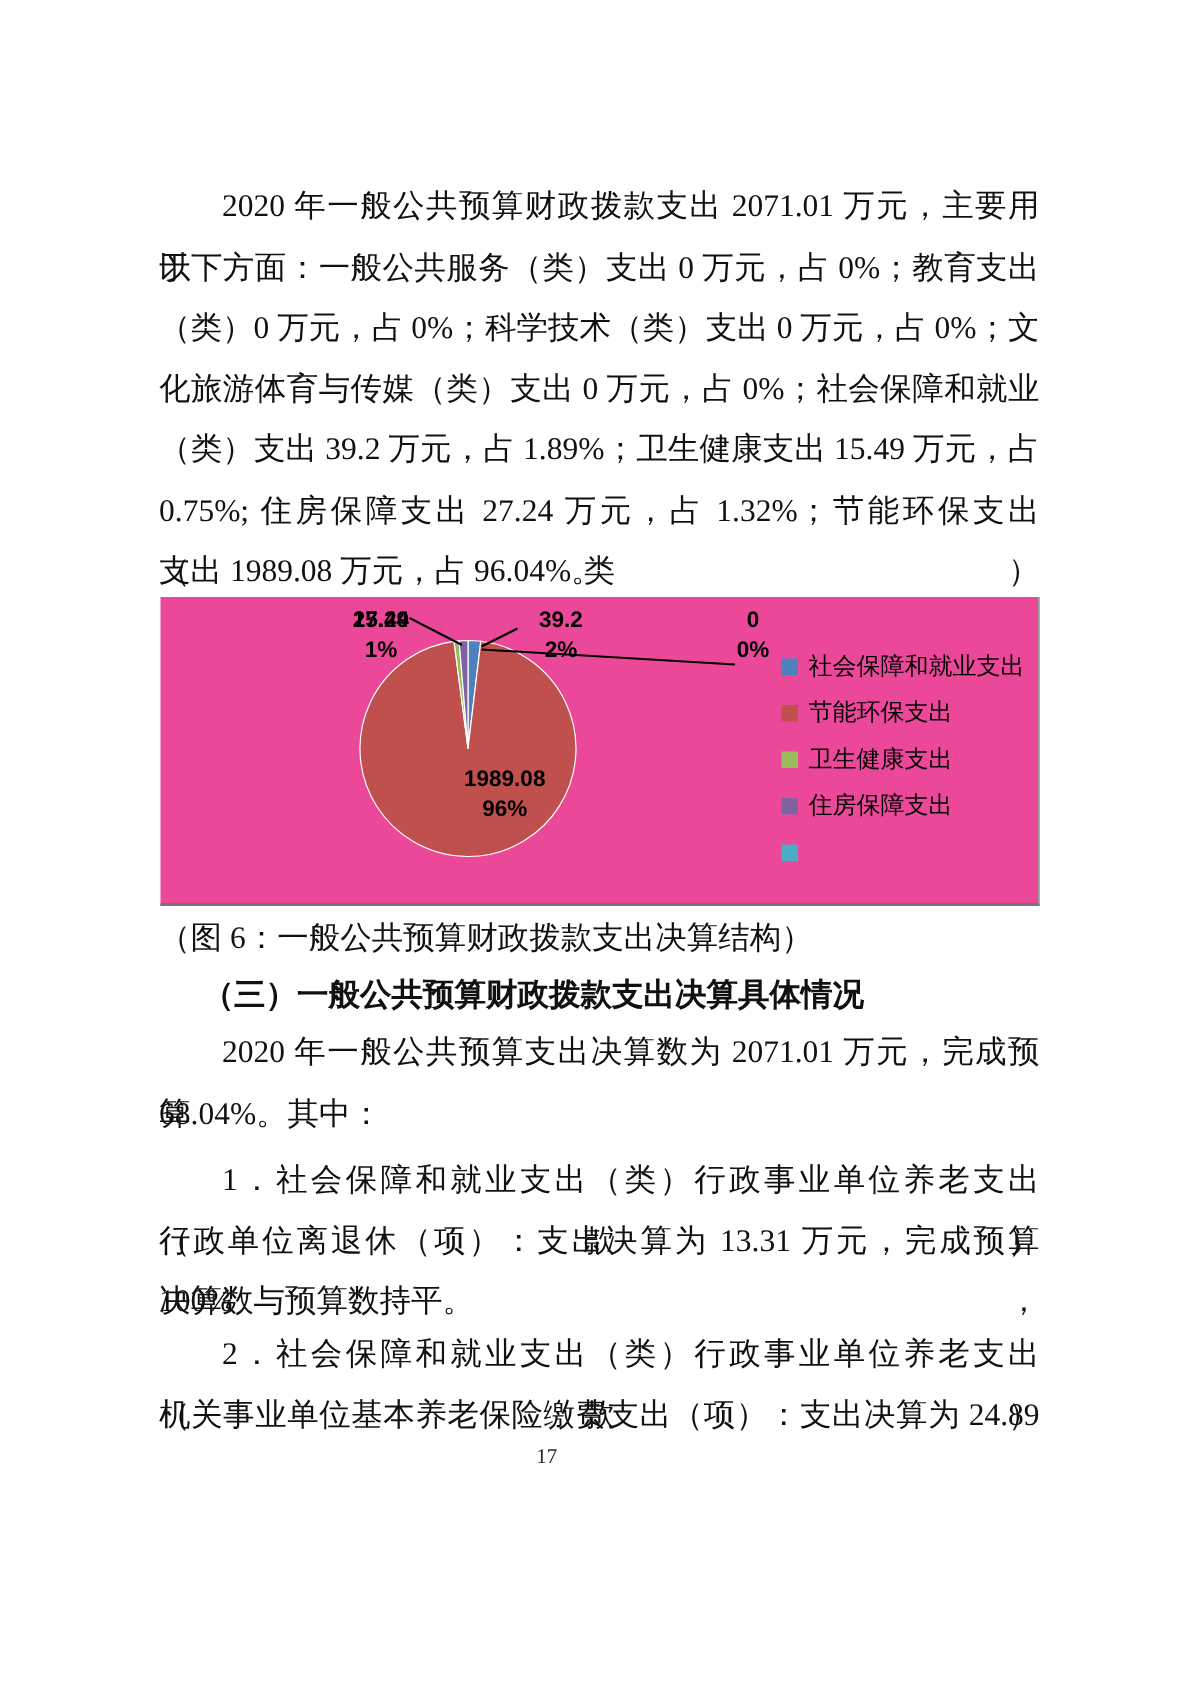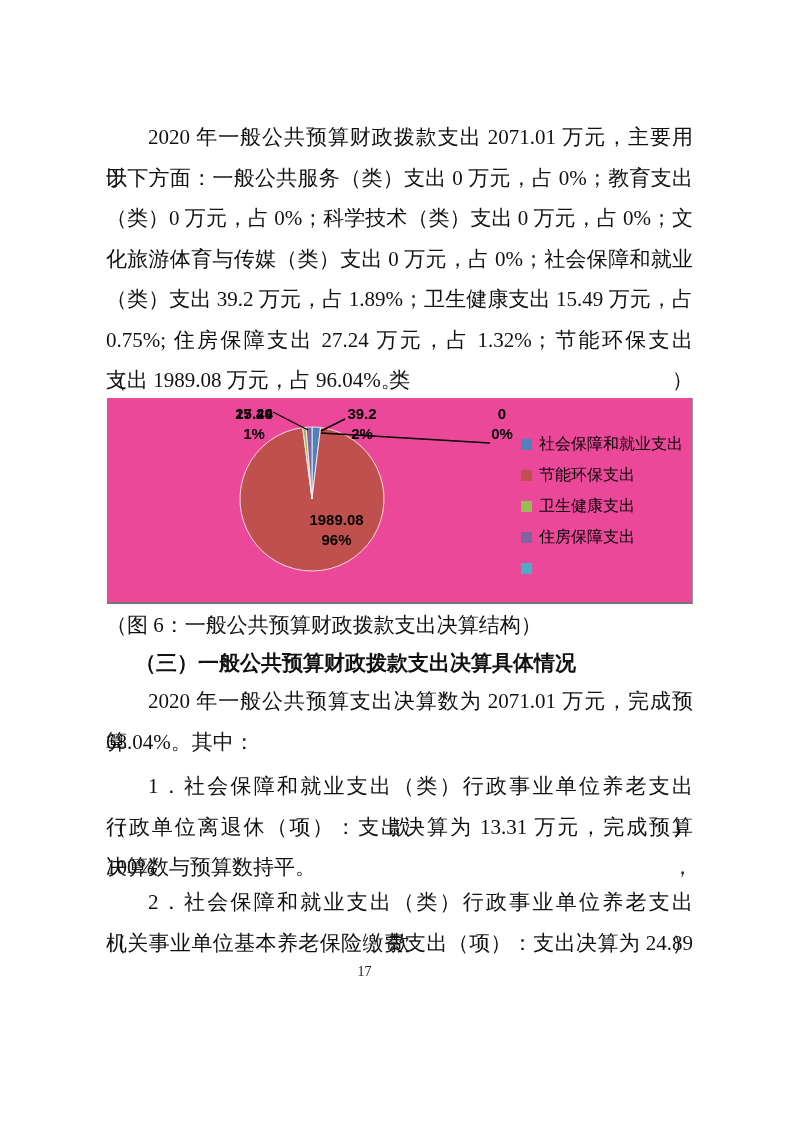--- a/index.html
+++ b/index.html
@@ -86,21 +86,21 @@
     </svg>
 
     <div class="dlabel" style="left:112px;top:6px;width:70px">
       <div>27.24</div>
     </div>
     <div class="dlabel" style="left:112px;top:6px;width:70px">
       <div>15.49</div>
       <div>1%</div>
     </div>
 
-    <div class="dlabel" style="left:220px;top:6px;width:70px">
+    <div class="dlabel" style="left:232px;top:6px;width:70px">
       <div>39.2</div>
       <div>2%</div>
     </div>
 
     <div class="dlabel" style="left:360px;top:6px;width:70px">
       <div>0</div>
       <div>0%</div>
     </div>
 
     <div class="dlabel" style="left:172px;top:112px;width:115px">

